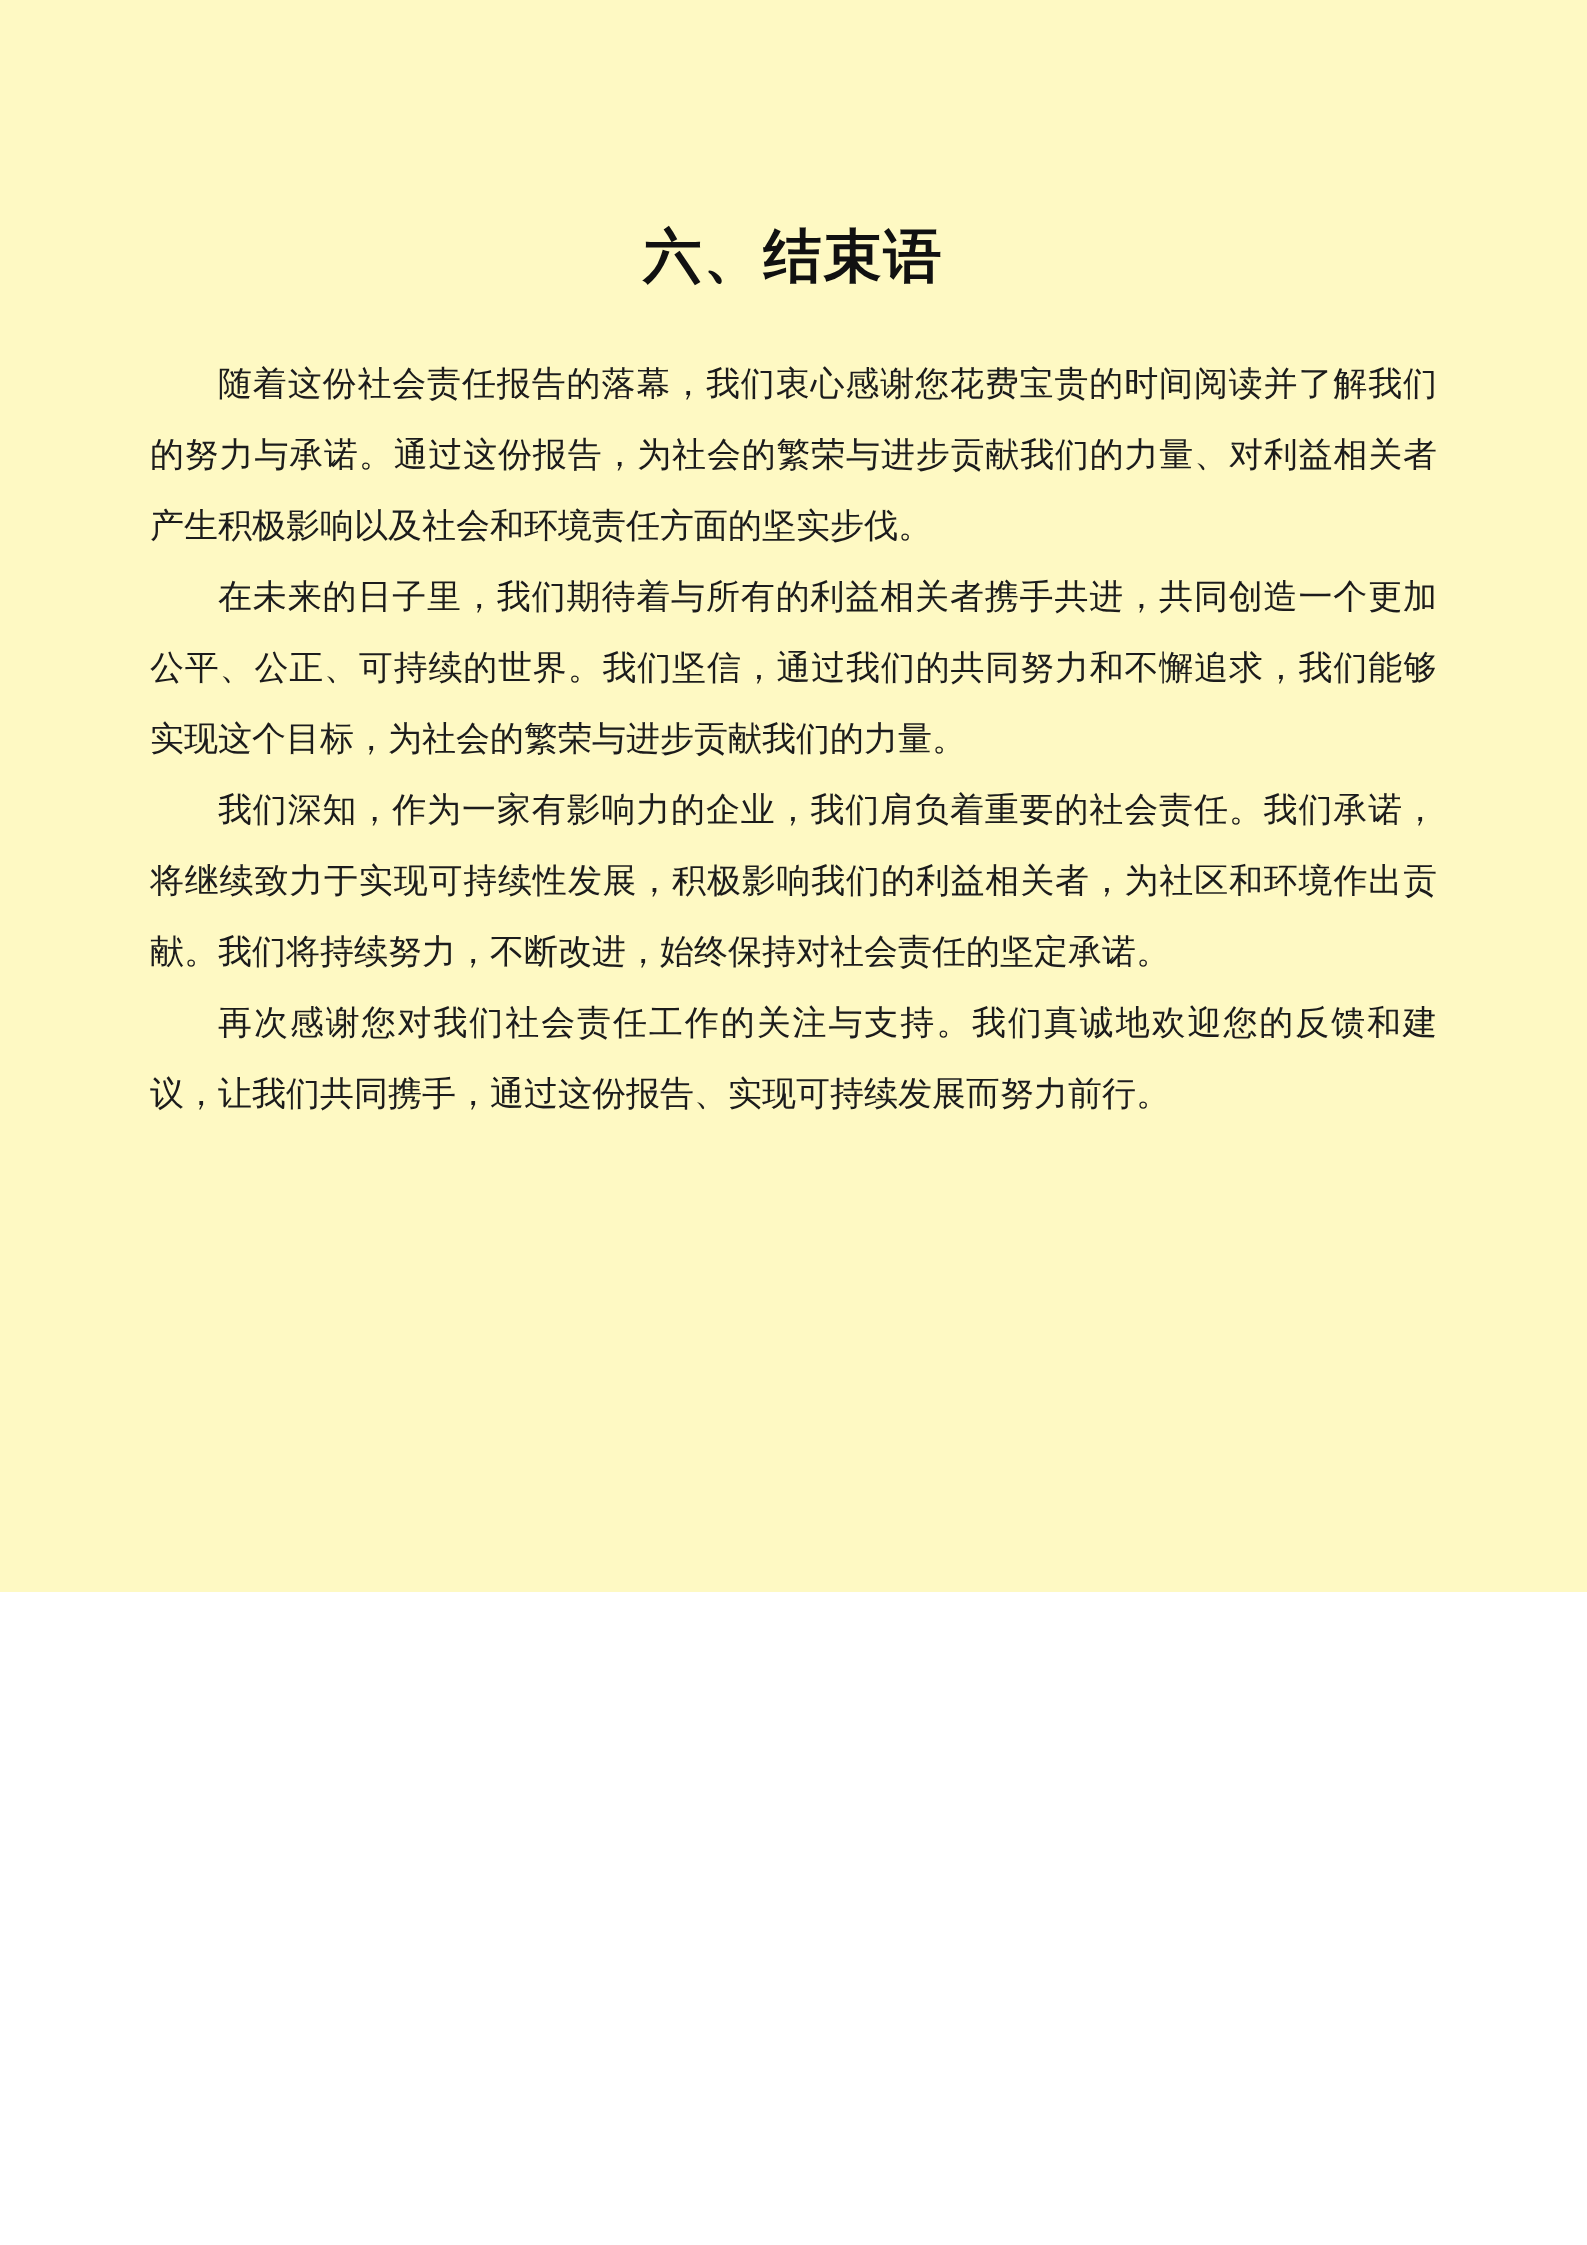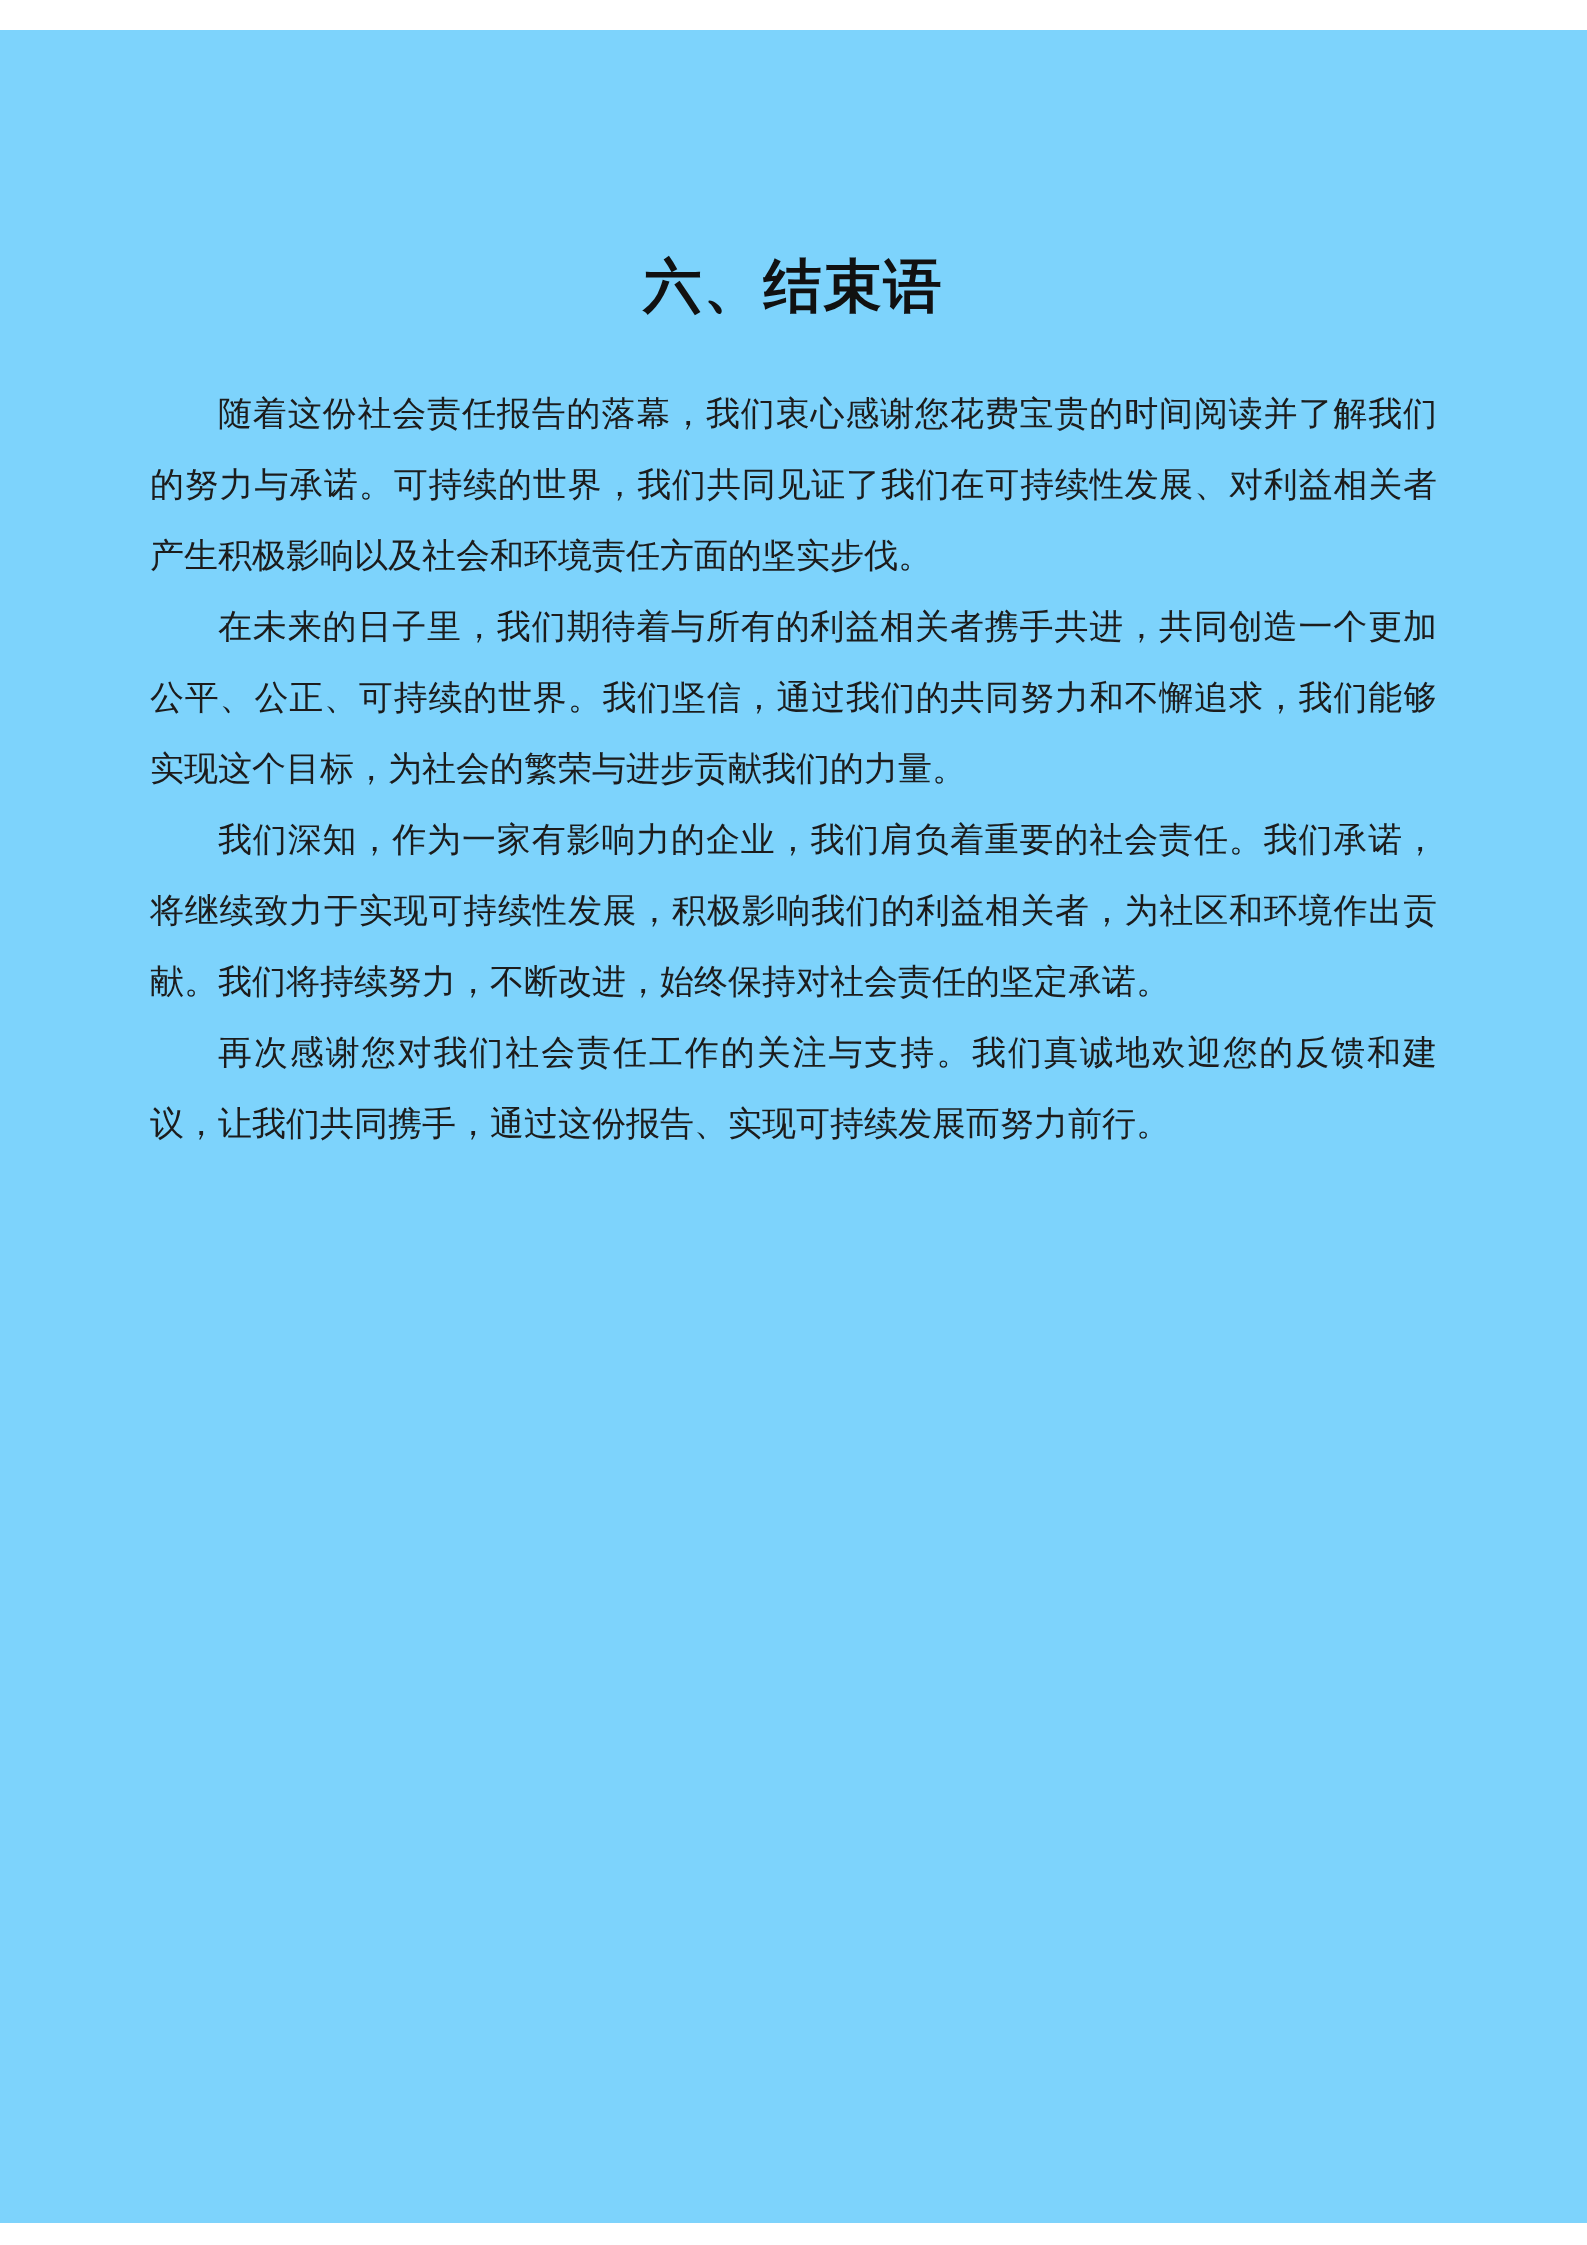--- a/index.html
+++ b/index.html
@@ -3,27 +3,26 @@
 <meta charset="utf-8">
 <style>
   html, body {
     margin: 0;
     padding: 0;
     background: #ffffff;
   }
   .page {
     position: relative;
     width: 1587px;
-    height: 2193px;
-    background: #7dd3fc;
+    height: 1592px;
+    background: #fef9c3;
     font-family: "Liberation Serif", "DejaVu Serif", serif;
     color: #1a1a1a;
     overflow: hidden;
     box-sizing: border-box;
-    margin-top: 30px;
   }
   .content {
     padding: 0 150px;
     box-sizing: border-box;
   }
   .doc-title {
     margin: 0;
     padding-top: 218px;
     margin-bottom: 52px;
     text-align: center;
@@ -53,21 +52,21 @@
     color: #222222;
   }
 </style>
 </head>
 <body>
 
 <div class="page">
   <div class="content">
     <h1 class="doc-title">六、结束语</h1>
 
-    <p class="body-paragraph">随着这份社会责任报告的落幕，我们衷心感谢您花费宝贵的时间阅读并了解我们的努力与承诺。可持续的世界，我们共同见证了我们在可持续性发展、对利益相关者产生积极影响以及社会和环境责任方面的坚实步伐。</p>
+    <p class="body-paragraph">随着这份社会责任报告的落幕，我们衷心感谢您花费宝贵的时间阅读并了解我们的努力与承诺。通过这份报告，为社会的繁荣与进步贡献我们的力量、对利益相关者产生积极影响以及社会和环境责任方面的坚实步伐。</p>
 
     <p class="body-paragraph">在未来的日子里，我们期待着与所有的利益相关者携手共进，共同创造一个更加公平、公正、可持续的世界。我们坚信，通过我们的共同努力和不懈追求，我们能够实现这个目标，为社会的繁荣与进步贡献我们的力量。</p>
 
     <p class="body-paragraph">我们深知，作为一家有影响力的企业，我们肩负着重要的社会责任。我们承诺，将继续致力于实现可持续性发展，积极影响我们的利益相关者，为社区和环境作出贡献。我们将持续努力，不断改进，始终保持对社会责任的坚定承诺。</p>
 
     <p class="body-paragraph">再次感谢您对我们社会责任工作的关注与支持。我们真诚地欢迎您的反馈和建议，让我们共同携手，通过这份报告、实现可持续发展而努力前行。</p>
   </div>
 
 </div>
 

